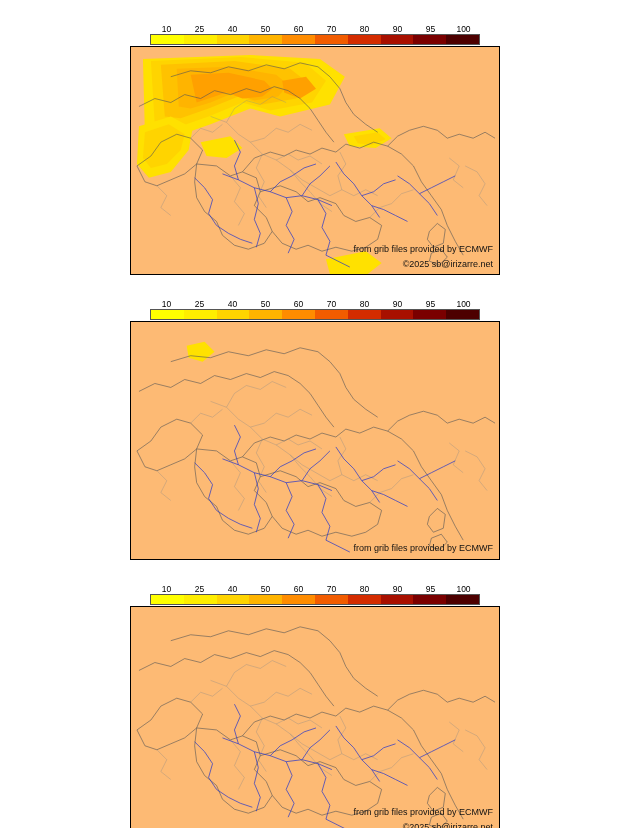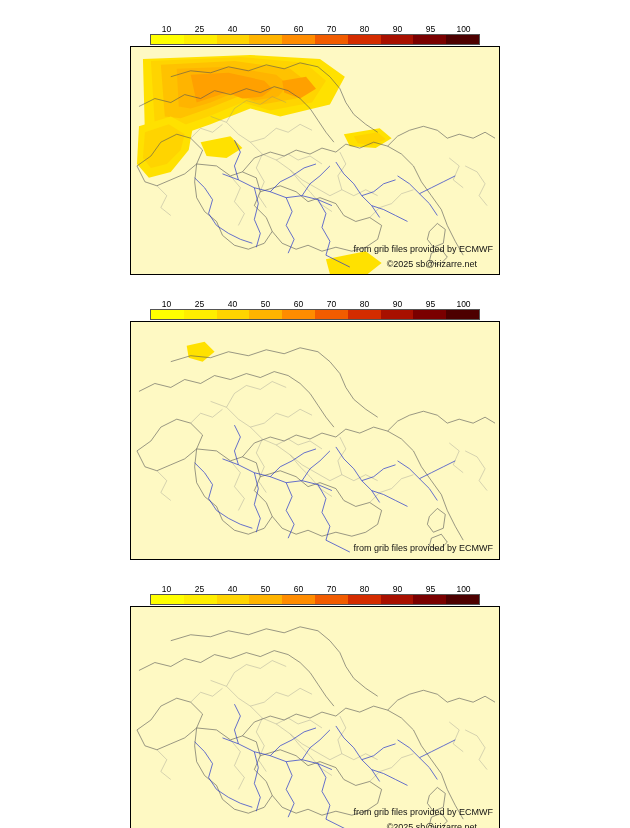--- a/index.html
+++ b/index.html
@@ -54,21 +54,21 @@
   .colorbar .seg {
     flex: 1 1 auto;
     height: 100%;
   }
   .map-frame {
     position: relative;
     width: 370px;
     margin: 0 auto;
     border: 1px solid #000;
     box-sizing: border-box;
-    background: #fef9c3;
+    background: #fdba74;
     overflow: hidden;
   }
   .map-frame.tall { height: 229px; }
   .map-frame.mid  { height: 239px; }
   .map-frame.low  { height: 232px; }
   .map-svg {
     position: absolute;
     left: 0; top: 0;
     width: 100%;
     height: 100%;
@@ -76,21 +76,21 @@
   .credit-ecmwf {
     position: absolute;
     right: 6px;
     bottom: 20px;
     font-size: 9px;
     color: #111;
     white-space: nowrap;
   }
   .credit-author {
     position: absolute;
-    right: 22px;
+    right: 6px;
     bottom: 5px;
     font-size: 9px;
     color: #111;
     white-space: nowrap;
   }
   .panel2 .credit-ecmwf { bottom: 6px; }
 </style>
 </head>
 <body>
 

